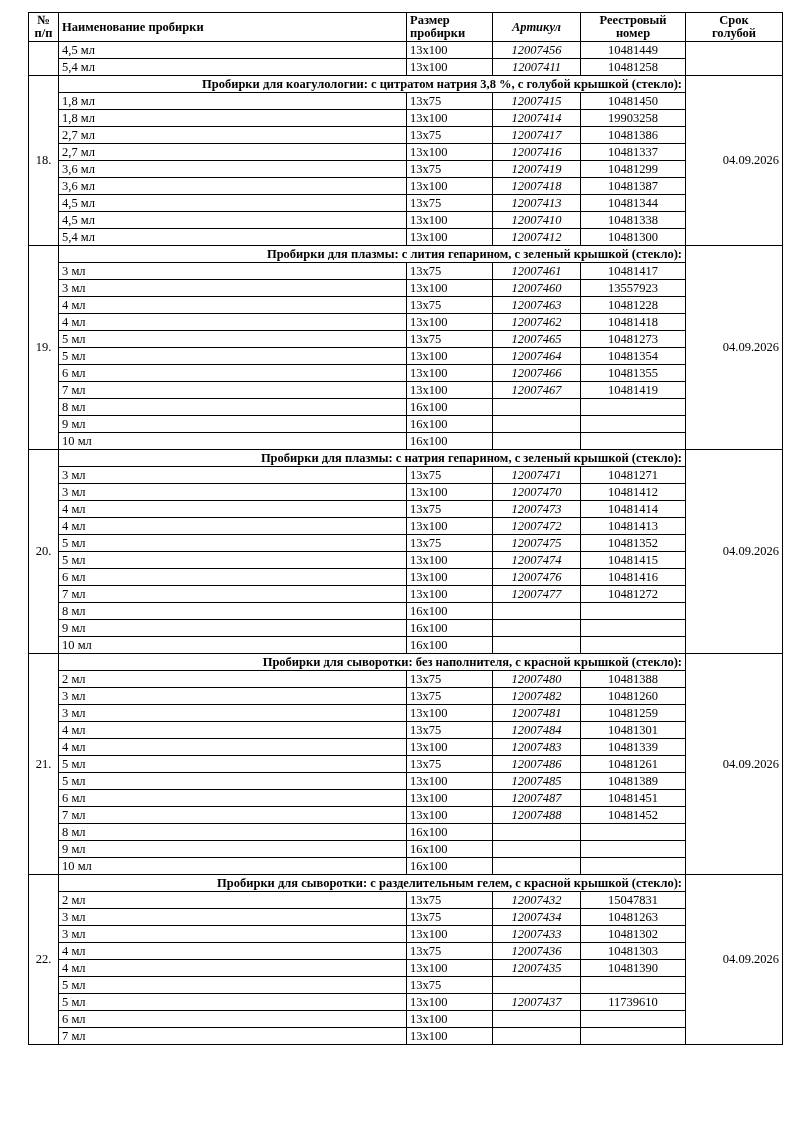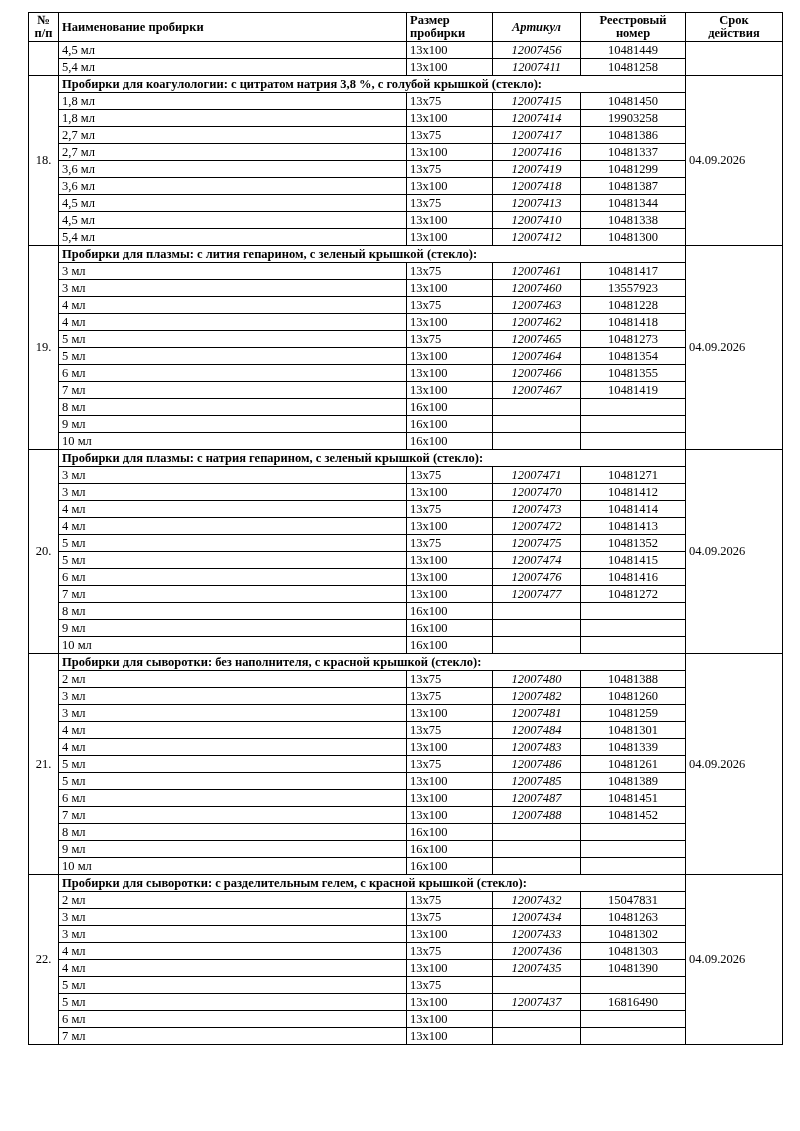--- a/index.html
+++ b/index.html
@@ -43,26 +43,26 @@
   }
   .c-num    { width: 30px;  text-align: center; }
   .c-name   { width: 348px; }
   .c-size   { width: 86px;  text-align: left; }
   .c-art    { width: 88px;  text-align: center; font-style: italic; }
   .c-reg    { width: 105px; text-align: center; }
   .c-term   { width: 97px;  text-align: center; }
 
   td.name-cell { padding-left: 6px; }
   td.group-cell {
-    text-align: left;
+    text-align: right;
     font-weight: bold;
     padding: 1px 4px;
   }
   td.num-cell { text-align: center; vertical-align: top; padding-top: 1px; }
-  td.term-cell { text-align: left; vertical-align: middle; }
+  td.term-cell { text-align: right; vertical-align: middle; }
   .hdr-sub { display: block; }
 </style>
 </head>
 <body>
 
 <div class="page">
   <table class="tube-table">
     <thead>
       <tr>
         <th class="c-num">
@@ -74,21 +74,21 @@
           <span class="hdr-sub">Размер</span>
           <span class="hdr-sub">пробирки</span>
         </th>
         <th class="c-art">Артикул</th>
         <th class="c-reg">
           <span class="hdr-sub">Реестровый</span>
           <span class="hdr-sub">номер</span>
         </th>
         <th class="c-term">
           <span class="hdr-sub">Срок</span>
-          <span class="hdr-sub">действия</span>
+          <span class="hdr-sub">голубой</span>
         </th>
       </tr>
     </thead>
     <tbody id="table-body">
         <tr>
           <td class="c-num num-cell" rowspan="2"></td>
           <td class="c-name name-cell">4,5 мл</td>
           <td class="c-size">13x100</td>
           <td class="c-art">12007456</td>
           <td class="c-reg">10481449</td>
@@ -416,21 +416,21 @@
         <tr>
           <td class="c-name name-cell">5 мл</td>
           <td class="c-size">13x75</td>
           <td class="c-art"></td>
           <td class="c-reg"></td>
         </tr>
         <tr>
           <td class="c-name name-cell">5 мл</td>
           <td class="c-size">13x100</td>
           <td class="c-art">12007437</td>
-          <td class="c-reg">16816490</td>
+          <td class="c-reg">11739610</td>
         </tr>
         <tr>
           <td class="c-name name-cell">6 мл</td>
           <td class="c-size">13x100</td>
           <td class="c-art"></td>
           <td class="c-reg"></td>
         </tr>
         <tr>
           <td class="c-name name-cell">7 мл</td>
           <td class="c-size">13x100</td>

